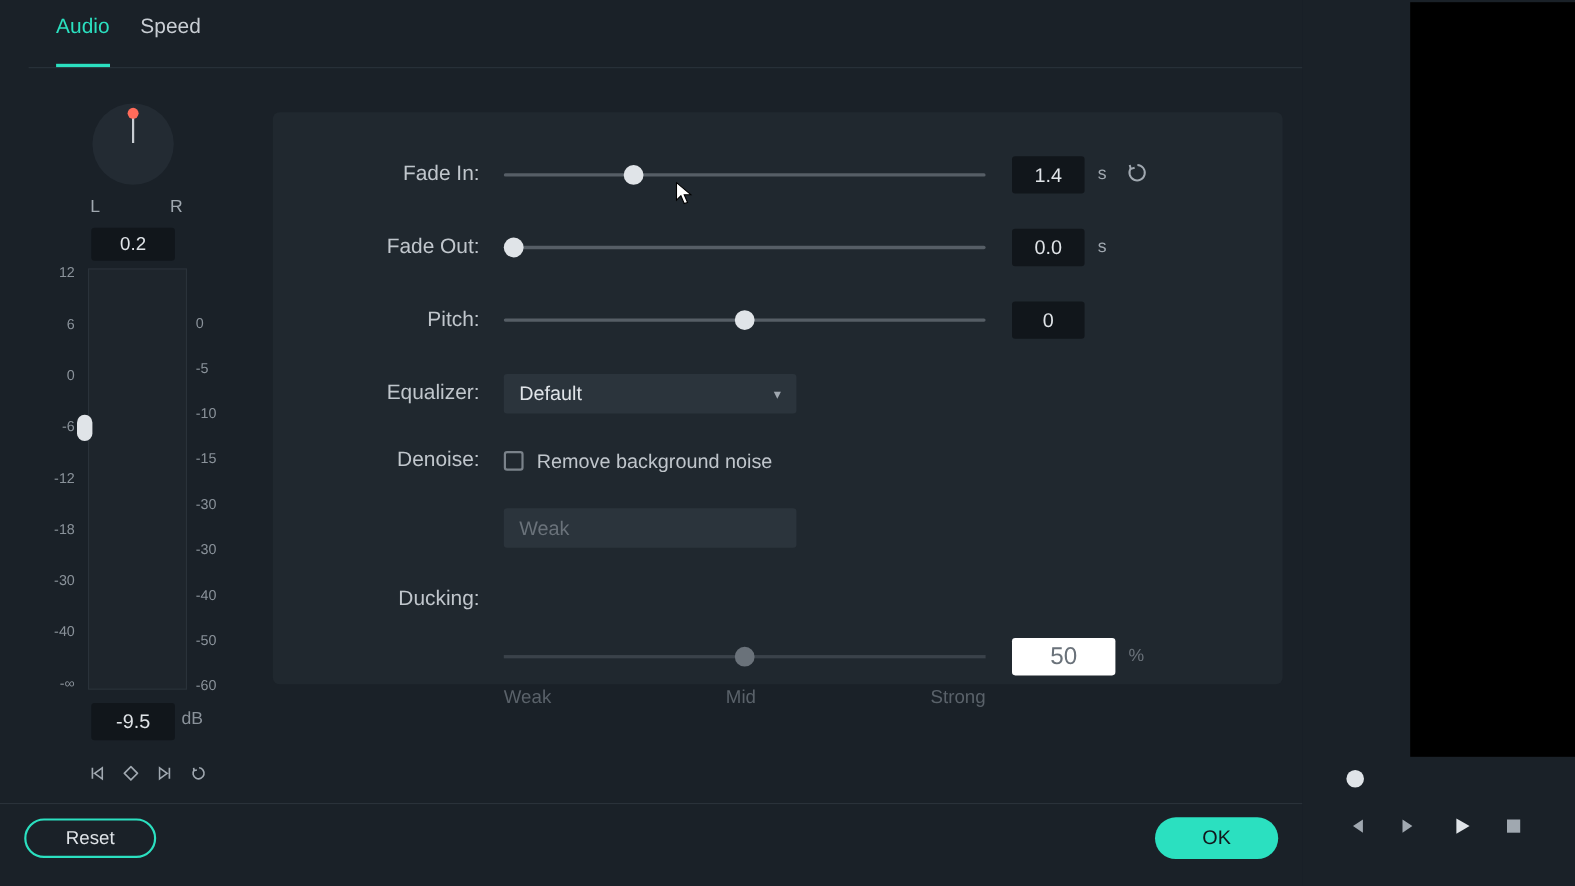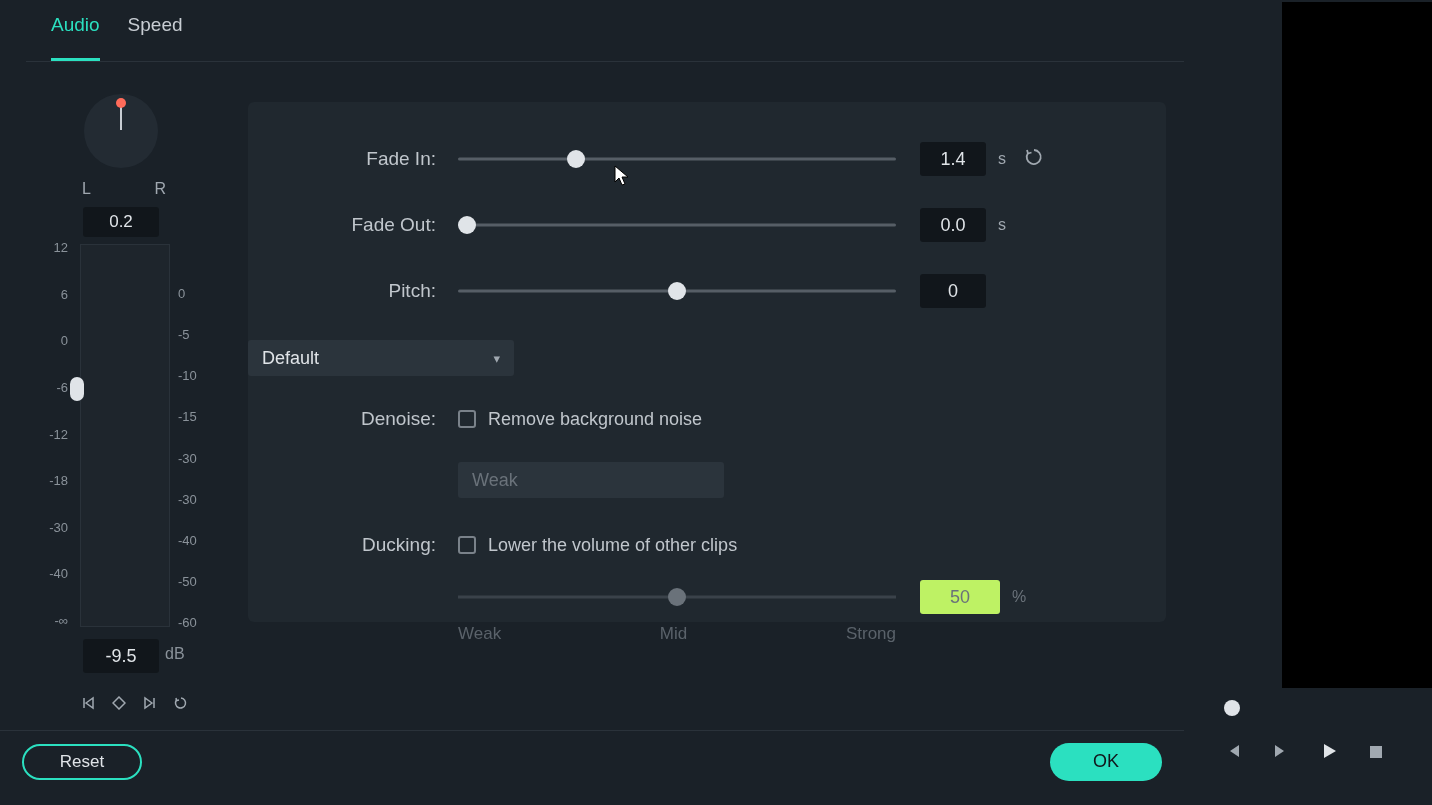--- a/index.html
+++ b/index.html
@@ -224,23 +224,23 @@
     position: absolute; left: 50%; top: 50%;
     width: 18px; height: 18px; border-radius: 50%;
     background: #6a727a; transform: translate(-50%, -50%);
   }
   .duck-labels {
     display: flex; justify-content: space-between;
     padding-left: 210px; width: 648px; margin-top: 10px;
     font-size: 17px; color: #5a626a;
   }
   .duck-value {
-    width: 80px; height: 34px; background: #bef264; border-radius: 3px;
-    display: flex; align-items: center; justify-content: center;
-    font-size: 18px; color: #6a727a; margin-left: 24px;
+    width: 94px; height: 34px; background: #ffffff; border-radius: 3px;
+    display: flex; align-items: center; justify-content: center;
+    font-size: 22px; color: #6a727a; margin-left: 24px;
   }
   .duck-unit { margin-left: 12px; font-size: 16px; color: #6a727a; }
 
   .footer {
     position: absolute;
     left: 0; right: 0; top: 730px;
     height: 62px;
     border-top: 1px solid #2a323a;
     display: flex; align-items: center; justify-content: space-between;
     padding: 0 22px;
@@ -401,42 +401,39 @@
       <div class="row">
         <div class="row-label">Pitch:</div>
         <div class="slider">
           <div class="slider-track"></div>
           <div class="slider-thumb" style="left:50%"></div>
         </div>
         <div class="value-box">0</div>
       </div>
 
       <div class="row">
+        <div class="row-label">Equalizer:</div>
         <div class="dropdown">
           <span>Default</span>
           <span class="chev">▾</span>
         </div>
       </div>
 
       <div class="row">
         <div class="row-label">Denoise:</div>
         <div class="check-row">
           <div class="checkbox"></div>
           <div class="check-label">Remove background noise</div>
         </div>
       </div>
 
       <div class="noise-select">Weak</div>
 
       <div class="row" style="margin-bottom:24px">
         <div class="row-label">Ducking:</div>
-        <div class="check-row">
-          <div class="checkbox"></div>
-          <div class="check-label">Lower the volume of other clips</div>
-        </div>
       </div>
 
       <div class="duck-slider-row">
         <div class="duck-track">
           <div class="duck-rail"></div>
           <div class="duck-thumb"></div>
         </div>
         <div class="duck-value">50</div>
         <div class="duck-unit">%</div>
       </div>

